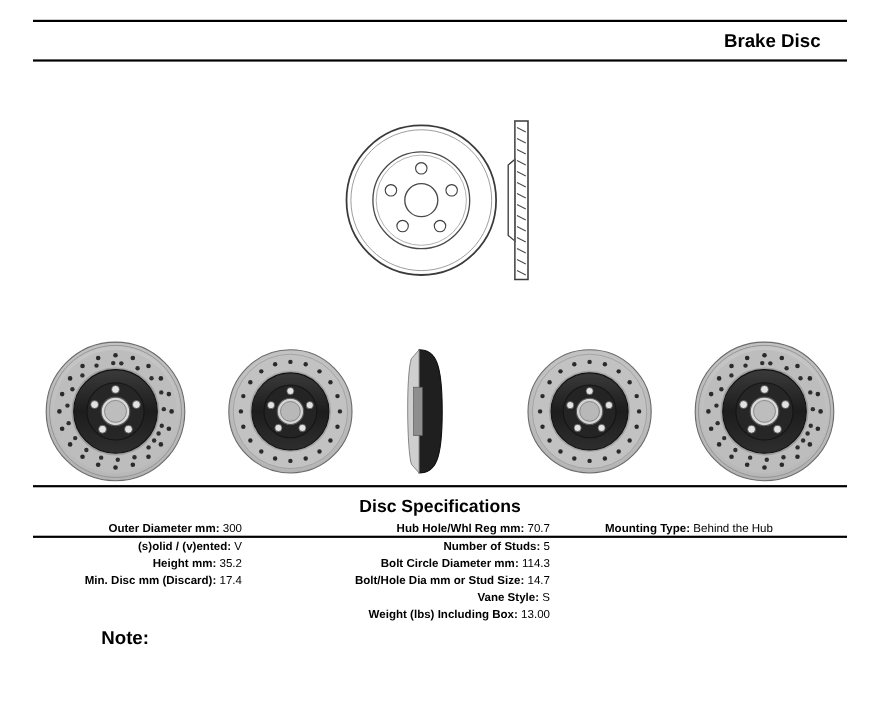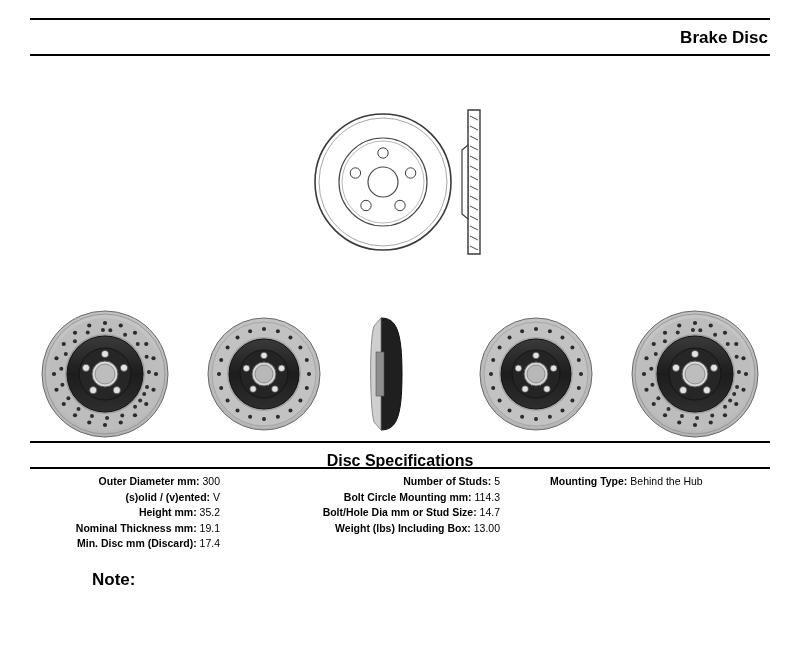--- a/index.html
+++ b/index.html
@@ -30,21 +30,21 @@
   .header-part {
     position: absolute;
     left: 12px;
     top: 7px;
     font-size: 19px;
     font-weight: bold;
     letter-spacing: 0.2px;
   }
   .header-title {
     position: absolute;
-    right: 2px;
+    right: 24px;
     top: 8px;
     font-size: 17px;
     font-weight: bold;
   }
 
   
   .drawing {
     position: absolute;
     left: 0;
     top: 0;
@@ -52,21 +52,21 @@
     height: 655px;
     pointer-events: none;
   }
 
   
   .spec-box {
     position: absolute;
     left: 30px;
     top: 441px;
     width: 740px;
-    height: 28px;
+    height: 48px;
     border-top: 2px solid #000;
     border-bottom: 2px solid #000;
     box-sizing: border-box;
   }
   .spec-title {
     position: absolute;
     width: 100%;
     text-align: center;
     top: 9px;
     font-size: 16px;
@@ -308,41 +308,45 @@
     </div>
     <div class="spec-row">
       <span class="lbl">(s)olid / (v)ented:</span>
       <span class="val">V</span>
     </div>
     <div class="spec-row">
       <span class="lbl">Height mm:</span>
       <span class="val">35.2</span>
     </div>
     <div class="spec-row">
-      <span class="lbl">Nominal Thickness mm:</span>
-      <span class="val">19.1</span>
-    </div>
-    <div class="spec-row">
       <span class="lbl">Min. Disc mm (Discard):</span>
       <span class="val">17.4</span>
     </div>
   </div>
 
   <div class="col col-mid">
     <div class="spec-row">
+      <span class="lbl">Hub Hole/Whl Reg mm:</span>
+      <span class="val">70.7</span>
+    </div>
+    <div class="spec-row">
       <span class="lbl">Number of Studs:</span>
       <span class="val">5</span>
     </div>
     <div class="spec-row">
-      <span class="lbl">Bolt Circle Mounting mm:</span>
+      <span class="lbl">Bolt Circle Diameter mm:</span>
       <span class="val">114.3</span>
     </div>
     <div class="spec-row">
       <span class="lbl">Bolt/Hole Dia mm or Stud Size:</span>
       <span class="val">14.7</span>
+    </div>
+    <div class="spec-row">
+      <span class="lbl">Vane Style:</span>
+      <span class="val">S</span>
     </div>
     <div class="spec-row">
       <span class="lbl">Weight (lbs) Including Box:</span>
       <span class="val">13.00</span>
     </div>
   </div>
 
   <div class="col col-right">
     <div class="spec-row">
       <span class="lbl">Mounting Type:</span>

